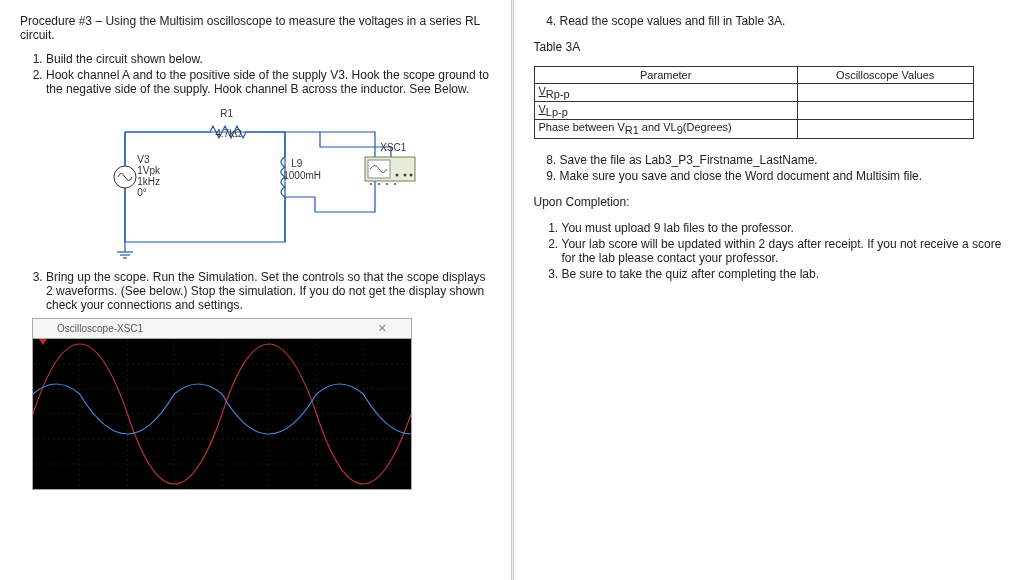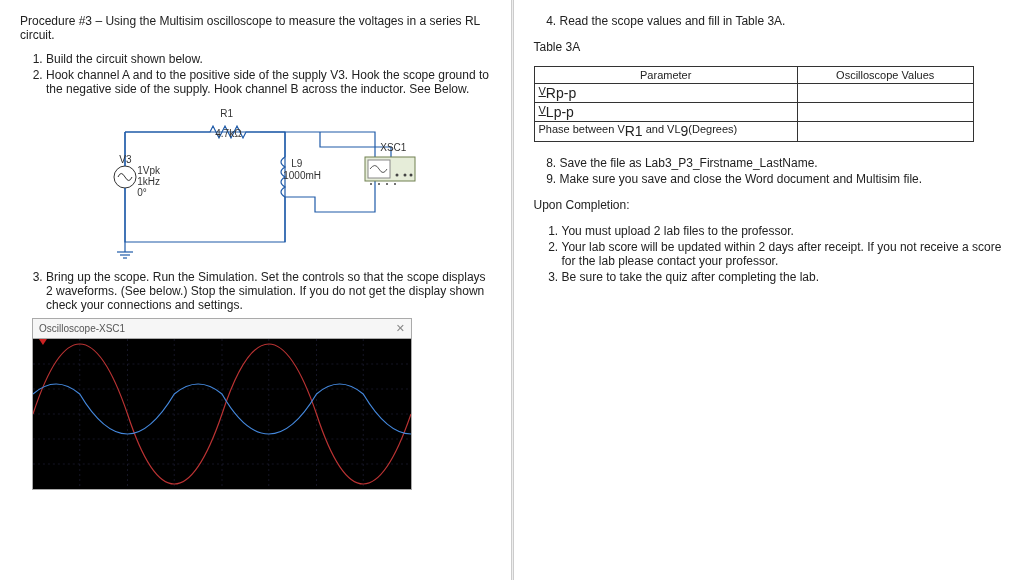--- a/index.html
+++ b/index.html
@@ -49,21 +49,21 @@
   .scope-window {
     width: 380px;
     margin: 6px 0 0 12px;
   }
   .scope-titlebar {
     display: flex;
     justify-content: space-between;
     align-items: center;
     border: 1px solid #aaa;
     border-bottom: none;
-    padding: 3px 6px;
+    padding: 3px 24px;
     font-size: 10px;
     color: #555;
     background: #f6f6f6;
   }
   .scope-close { color:#888; font-size:11px; cursor:pointer; }
   .scope-body {
     border: 1px solid #aaa;
     background: #000;
     height: 150px;
     position: relative;
@@ -80,21 +80,21 @@
     padding: 1px 4px;
     text-align: left;
     vertical-align: middle;
     height: 14px;
   }
   .table3a th {
     text-align: center;
     font-weight: normal;
   }
   .table3a th:first-child { width:60%; }
-  .sub { font-size:14px; vertical-align: sub; }
+  .sub { font-size:11px; vertical-align: sub; }
   .indent-list { padding-left: 28px; margin: 4px 0; }
   .indent-list li { margin-bottom: 2px; }
   .abletters { padding-left: 18px; margin:2px 0 4px 0; list-style-type: lower-alpha; }
 </style>
 </head>
 <body>
 
 <div class="page">
   <p class="title">Procedure #3 – Using the Multisim oscilloscope to measure the voltages in a series RL circuit.</p>
   <ol class="top">
@@ -141,21 +141,21 @@
         <circle cx="330" cy="73" r="1.5" fill="#444"></circle>
         <circle cx="336" cy="73" r="1.5" fill="#444"></circle>
         <circle cx="296" cy="82" r="1" fill="#444"></circle>
         <circle cx="304" cy="82" r="1" fill="#444"></circle>
         <circle cx="312" cy="82" r="1" fill="#444"></circle>
         <circle cx="320" cy="82" r="1" fill="#444"></circle>
       </g>
     </svg>
     <div class="circuit-label" style="left:145px; top:6px;">R1</div>
     <div class="circuit-label" style="left:140px; top:26px;">4.7kΩ</div>
-    <div class="circuit-label" style="left:44px; top:52px;">V3</div>
+    <div class="circuit-label" style="left:62px; top:52px;">V3</div>
     <div class="circuit-label" style="left:62px; top:63px;">1Vpk</div>
     <div class="circuit-label" style="left:62px; top:74px;">1kHz</div>
     <div class="circuit-label" style="left:62px; top:85px;">0°</div>
     <div class="circuit-label" style="left:216px; top:56px;">L9</div>
     <div class="circuit-label" style="left:208px; top:68px;">1000mH</div>
     <div class="circuit-label" style="left:305px; top:40px; font-weight:normal;">XSC1</div>
   </div>
 
   <ol class="top" start="3">
     <li>Bring up the scope. Run the Simulation. Set the controls so that the scope displays 2 waveforms. (See below.) Stop the simulation. If you do not get the display shown check your connections and settings.</li>
@@ -227,18 +227,18 @@
     </table>
 
   <ol class="top" start="8">
     <li>Save the file as Lab3_P3_Firstname_LastName.</li>
     <li>Make sure you save and close the Word document and Multisim file.</li>
   </ol>
 
   <p>Upon Completion:</p>
   <ol class="indent-list">
     <li>
-      <span>You must upload 2 lab files to the professor.</span>
+      <span>You must upload 9 lab files to the professor.</span>
     </li>
     <li>Your lab score will be updated within 2 days after receipt. If you not receive a score for the lab please contact your professor.</li>
     <li>Be sure to take the quiz after completing the lab.</li>
   </ol>
 </div>
 
 </body></html>

